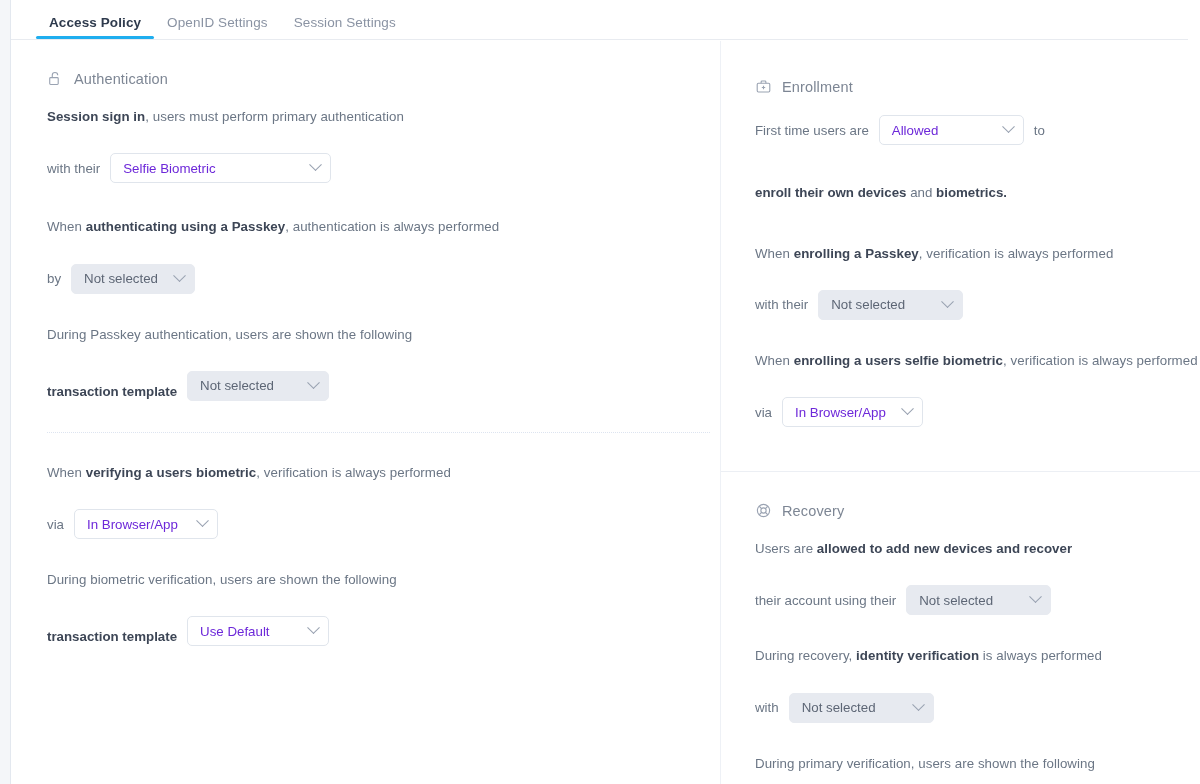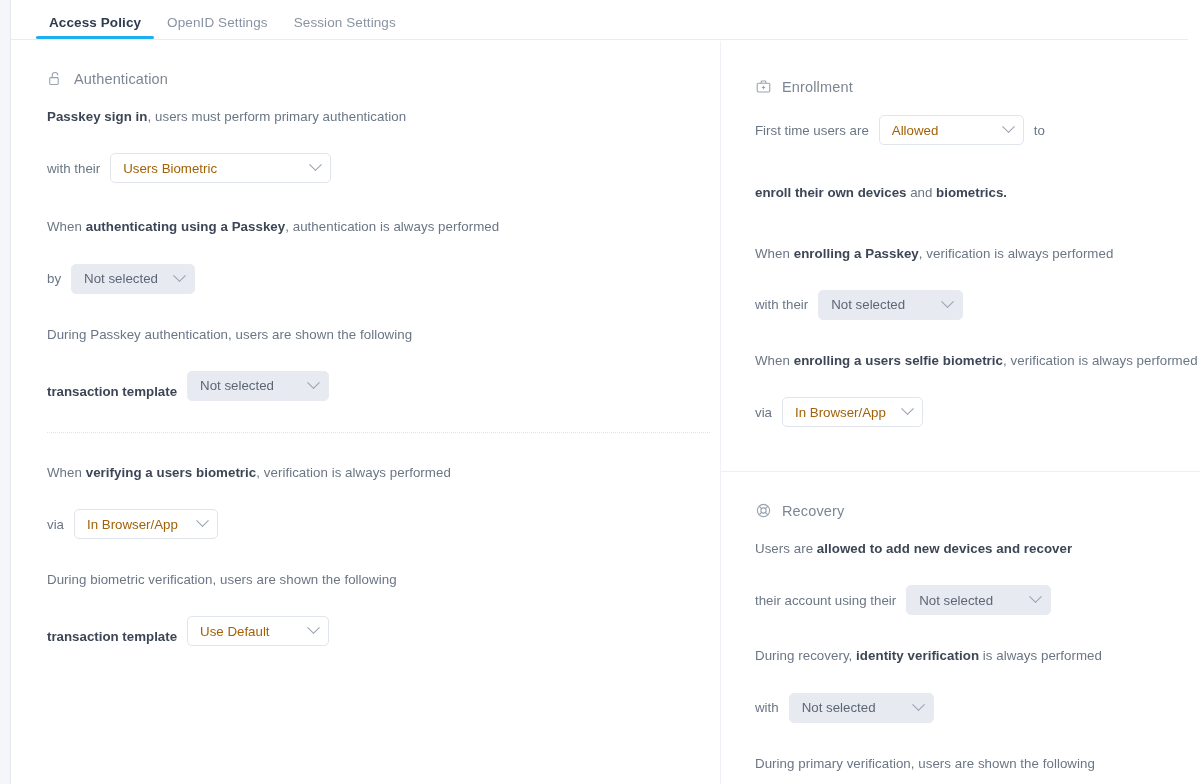--- a/index.html
+++ b/index.html
@@ -58,21 +58,21 @@
   .stmt-all-b .reg { color: #6b7685; font-weight: normal; }
 
   .ctl-row { display: flex; align-items: center; gap: 10px; }
   .ctl-lbl { font-size: 13.3px; color: #6b7685; white-space: nowrap; }
   .ctl-lbl.bold { color: #3d4656; font-weight: bold; margin-top: 11px; }
 
   
   .sel {
     position: relative; display: inline-flex; align-items: center;
     height: 30px; border-radius: 5px; padding: 0 30px 0 12px;
-    font-size: 13.3px; color: #a16207; white-space: nowrap; cursor: pointer;
+    font-size: 13.3px; color: #6d28d9; white-space: nowrap; cursor: pointer;
   }
   .sel.white { background: #ffffff; border: 1px solid #e0e5ec; }
   .sel.gray  { background: #e7eaf0; border: 1px solid #e7eaf0; color: #5d6675; }
   .sel .chev {
     position: absolute; right: 10px; top: 50%; width: 9px; height: 9px;
     margin-top: -5px;
     border-right: 1.6px solid #99a2b1; border-bottom: 1.6px solid #99a2b1;
     transform: rotate(45deg) translate(-2px,-2px); transform-origin: center;
   }
   .gap-b { height: 27px; }
@@ -113,27 +113,27 @@
             <svg viewBox="0 0 20 20" width="17" height="17" fill="none" stroke="currentColor" stroke-width="1.3">
               <rect x="3.2" y="9" width="10" height="8" rx="1.1"></rect>
               <path d="M6.2 9V6.2a3.2 3.2 0 0 1 6.4 0"></path>
             </svg>
           </span>
           <span class="sec-title">Authentication</span>
         </div>
 
         <div>
           <p class="stmt">
-            <b>Passkey sign in</b><span>, users must perform primary authentication</span>
+            <b>Session sign in</b><span>, users must perform primary authentication</span>
           </p>
           <div class="gap-b"></div>
           <div class="ctl-row">
             <span class="ctl-lbl">with their</span>
             <div class="sel white" style="width:221px">
-              <span>Users Biometric</span>
+              <span>Selfie Biometric</span>
               <span class="chev"></span>
             </div>
           </div>
         </div>
 
         <div style="height:34px"></div>
 
         <div>
           <p class="stmt">
             <span>When </span><b>authenticating using a Passkey</b><span>, authentication is always performed</span>

